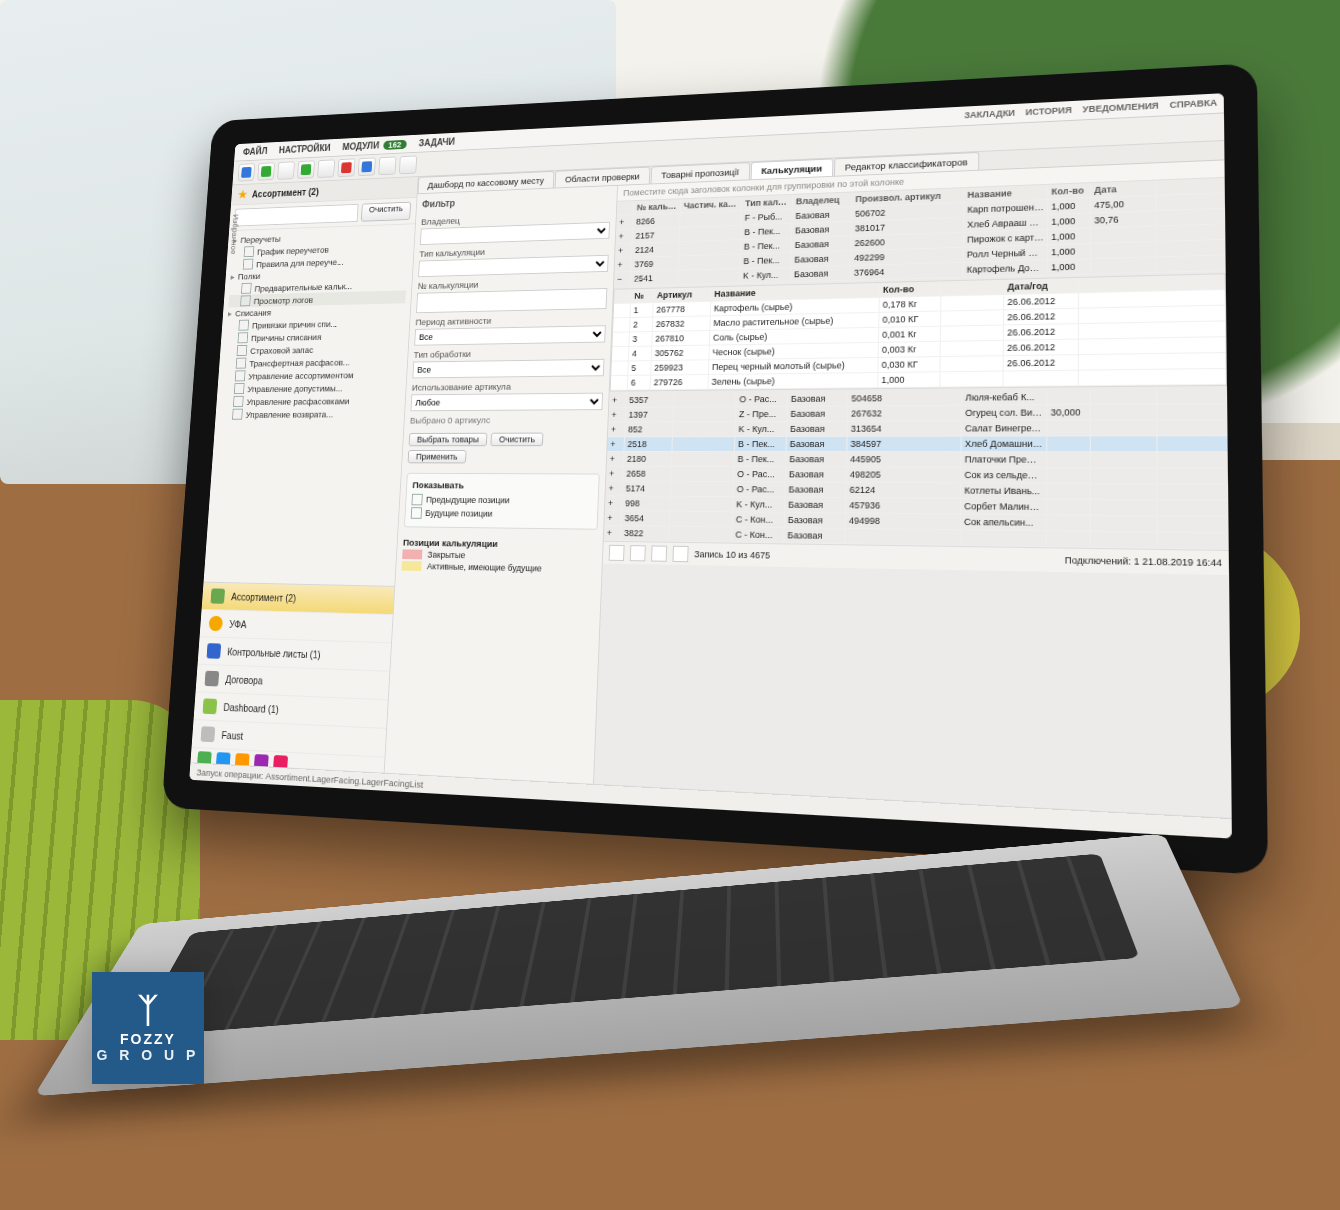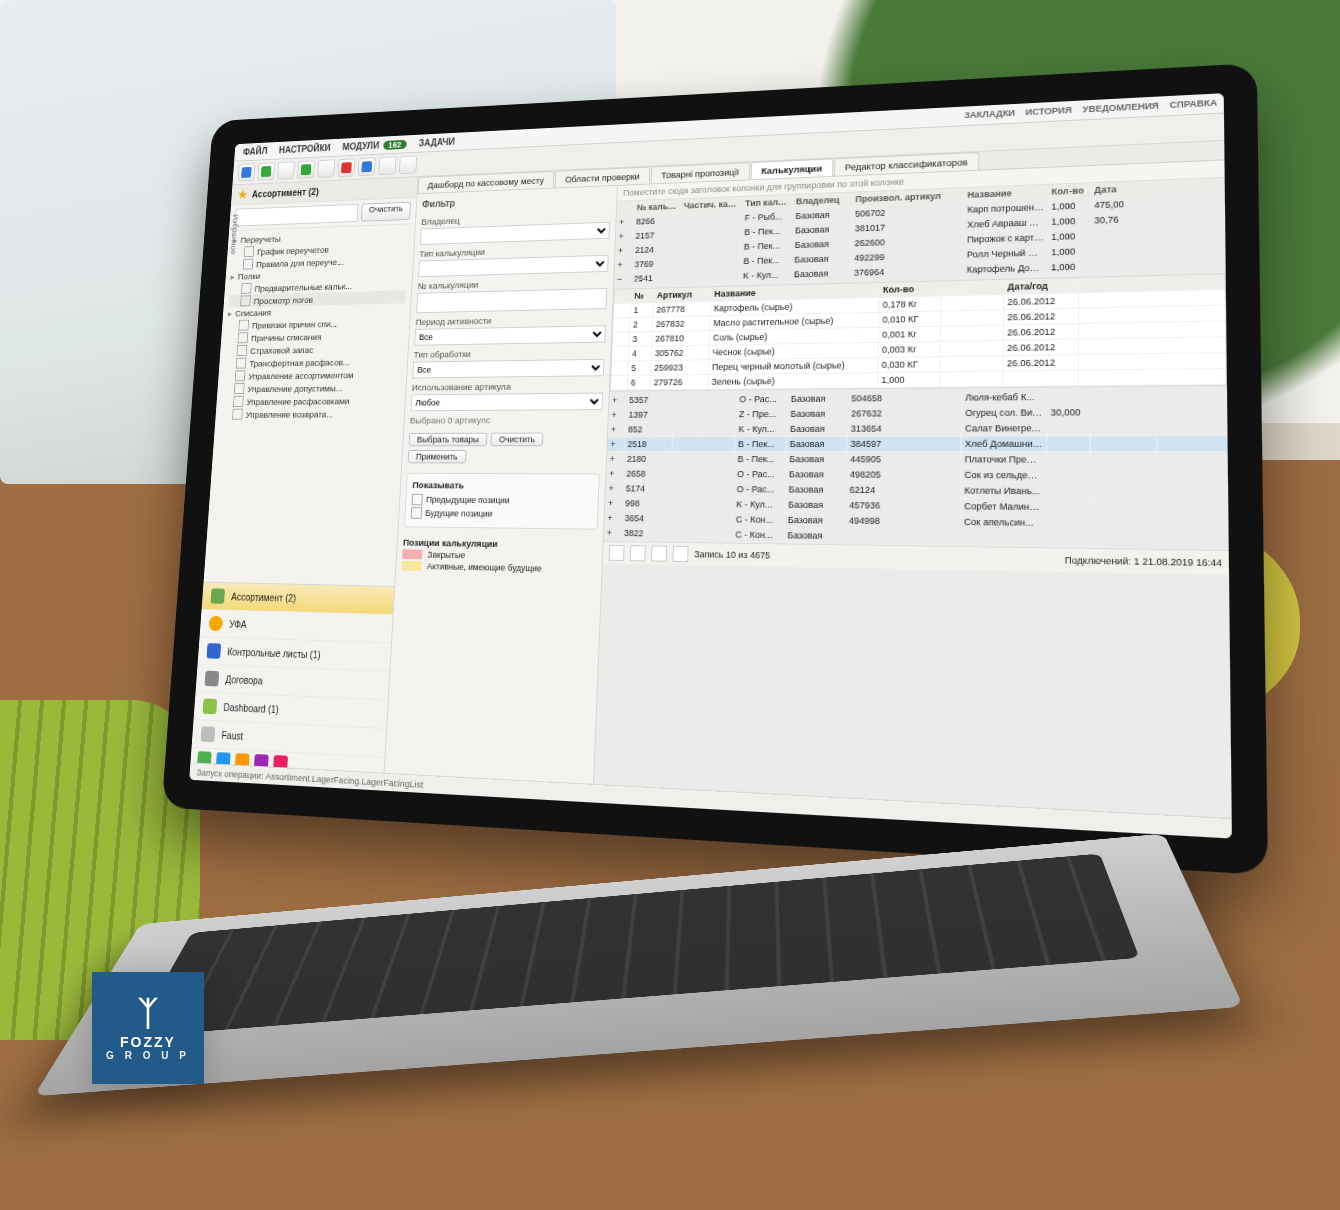--- a/index.html
+++ b/index.html
@@ -92,21 +92,21 @@
   .status{position:absolute;left:0;right:0;bottom:0;padding:3px 8px;background:#f0efec;border-top:1px solid #d7d7d7;font-size:9.5px;color:#666;display:flex;justify-content:space-between}
   .tray{display:flex;gap:6px;padding:3px 8px}
   .tray .ti{width:16px;height:16px;border-radius:3px}
   .t1{background:#4caf50}.t2{background:#2196f3}.t3{background:#ff9800}.t4{background:#9c27b0}.t5{background:#e91e63}
 
   
   .card{position:absolute;left:92px;bottom:126px;display:flex;align-items:center;background:#fff;box-shadow:0 6px 30px rgba(0,0,0,.2)}
   .logo{width:112px;height:112px;background:#235a8a;color:#fff;display:flex;flex-direction:column;align-items:center;justify-content:center;font-weight:700}
   .logo .glyph{font-size:34px;line-height:1}
   .logo .brand{font-size:14px;letter-spacing:2px;margin-top:4px}
-  .logo .sub{font-size:10px;letter-spacing:4px;opacity:.9}
+  .logo .sub{font-size:14px;letter-spacing:4px;opacity:.9}
   .card .title{padding:0 38px;font-size:40px;font-weight:400;color:#222;font-family:"Segoe UI",Arial,sans-serif}
 </style>
 </head>
 <body>
 
 <div class="scene">
   <div class="window-blur"></div>
   <div class="cup"></div>
   <div class="cloth"></div>
   <div class="pencil"></div>

